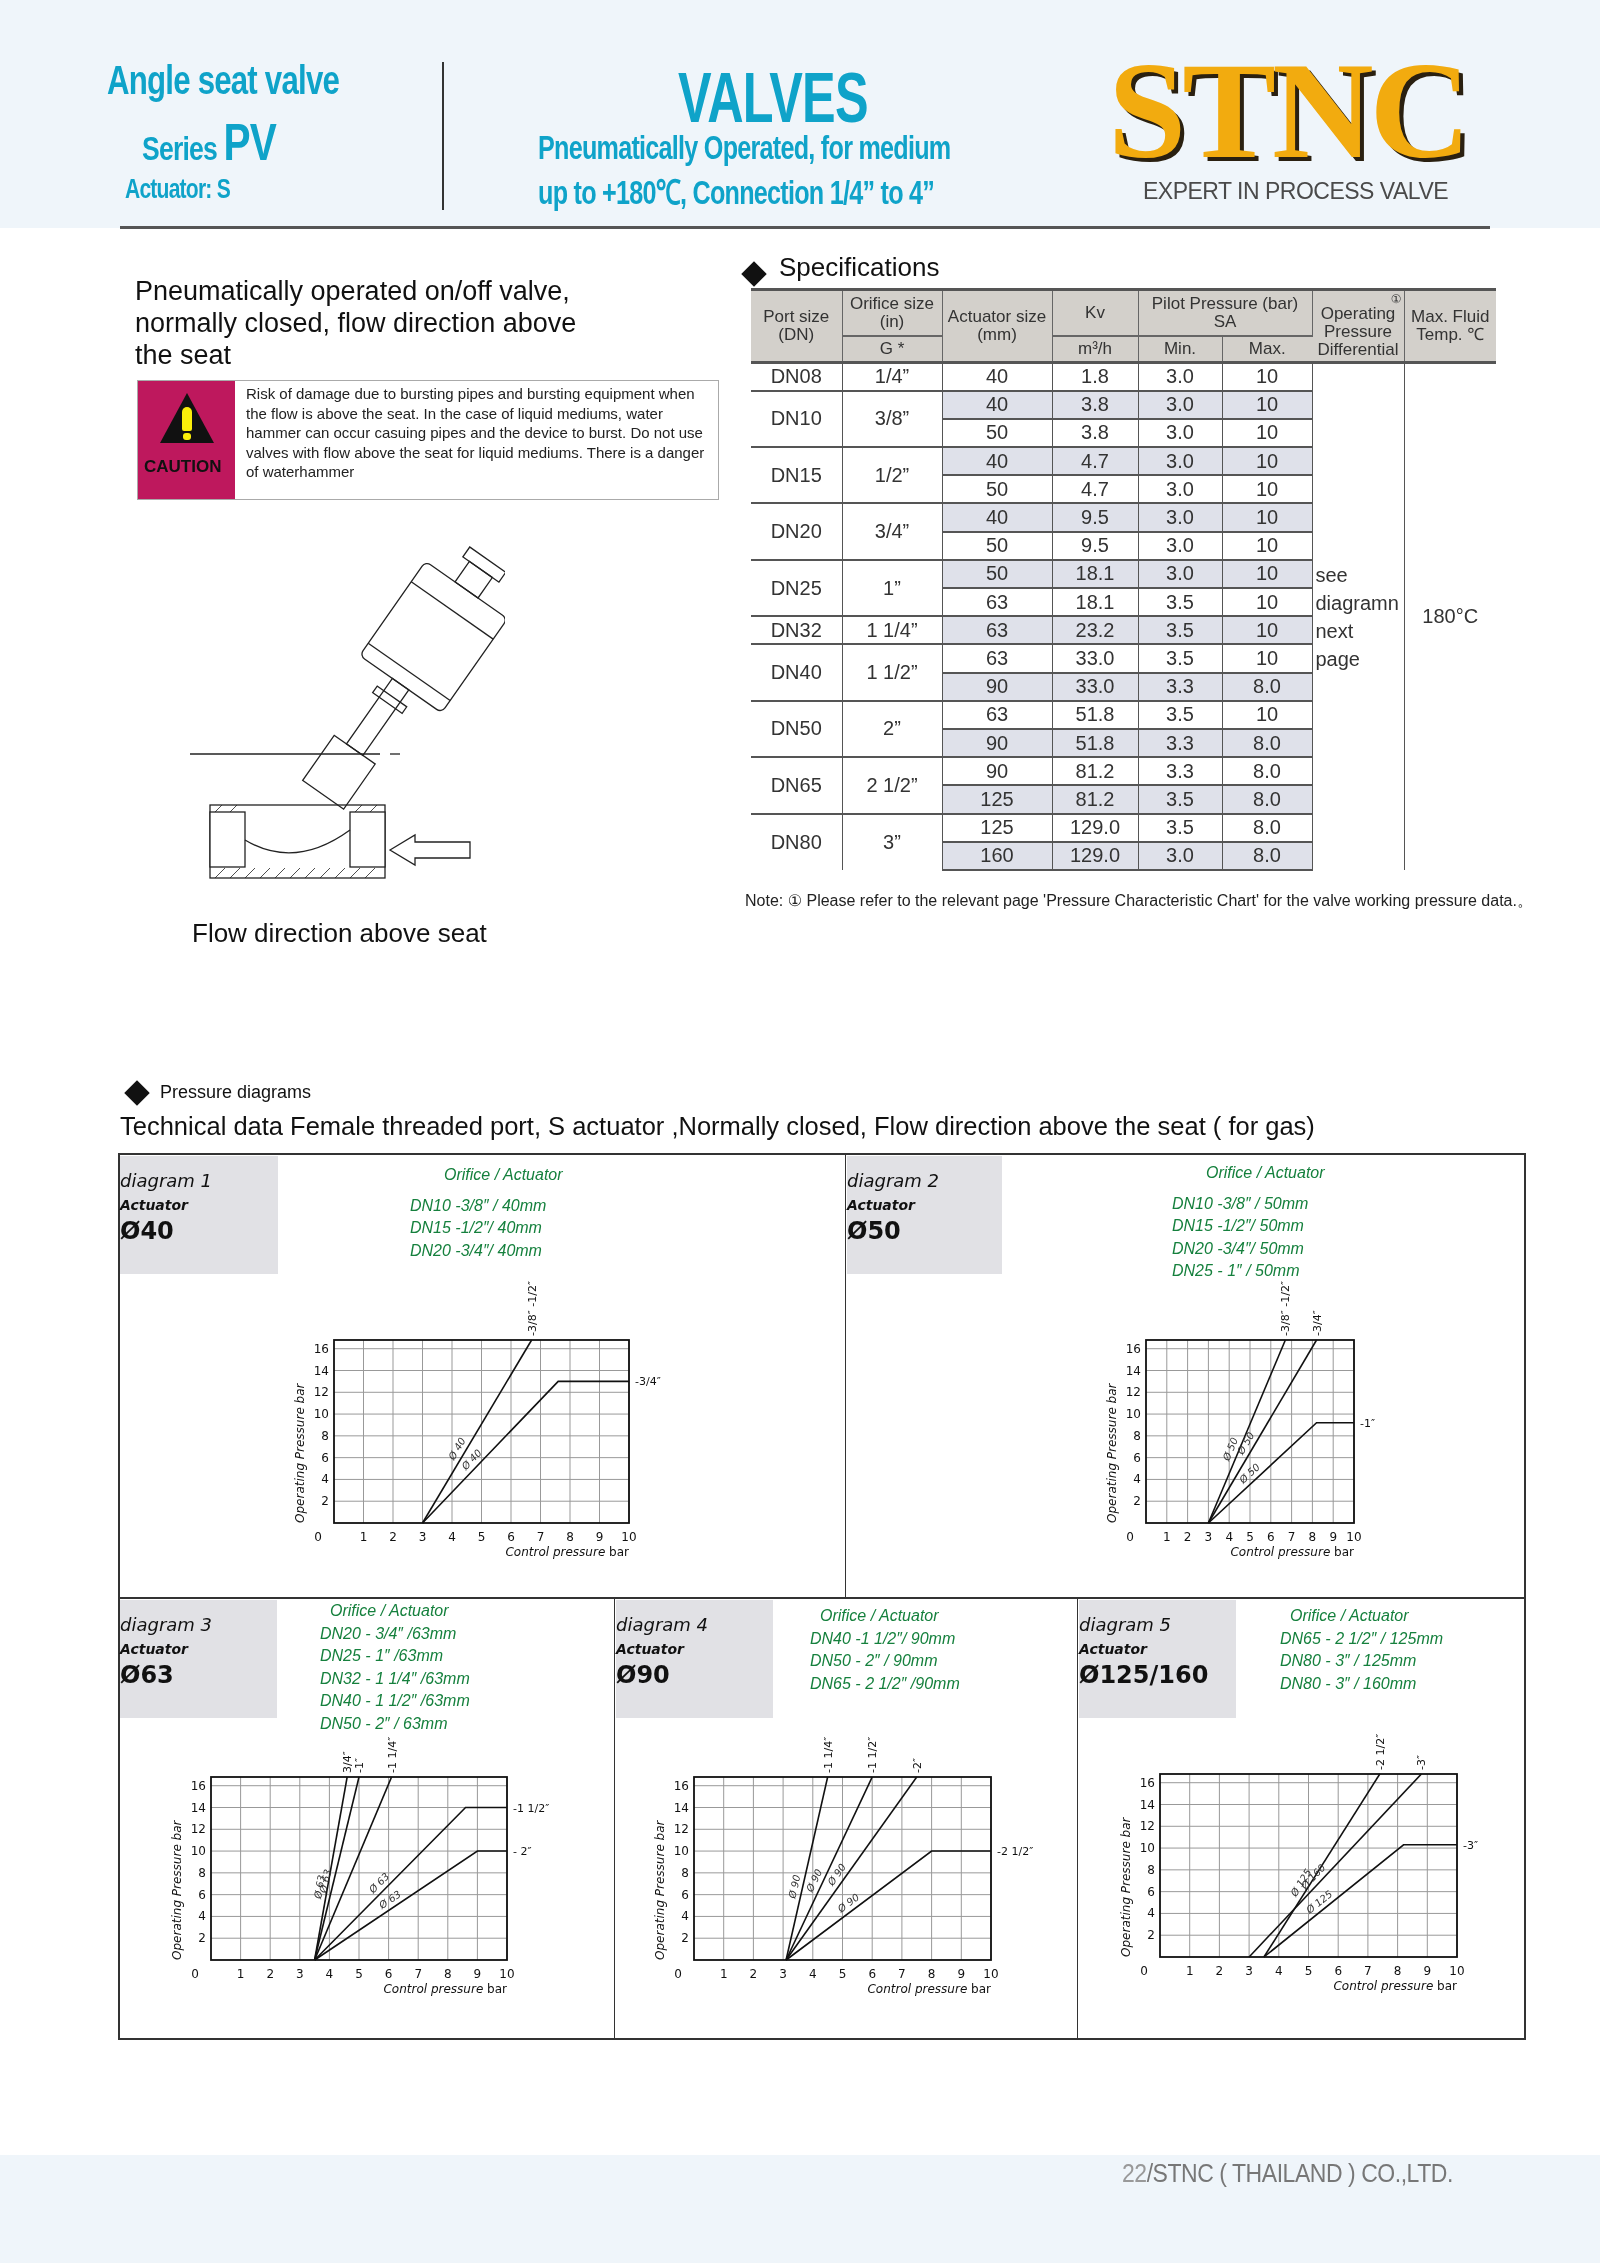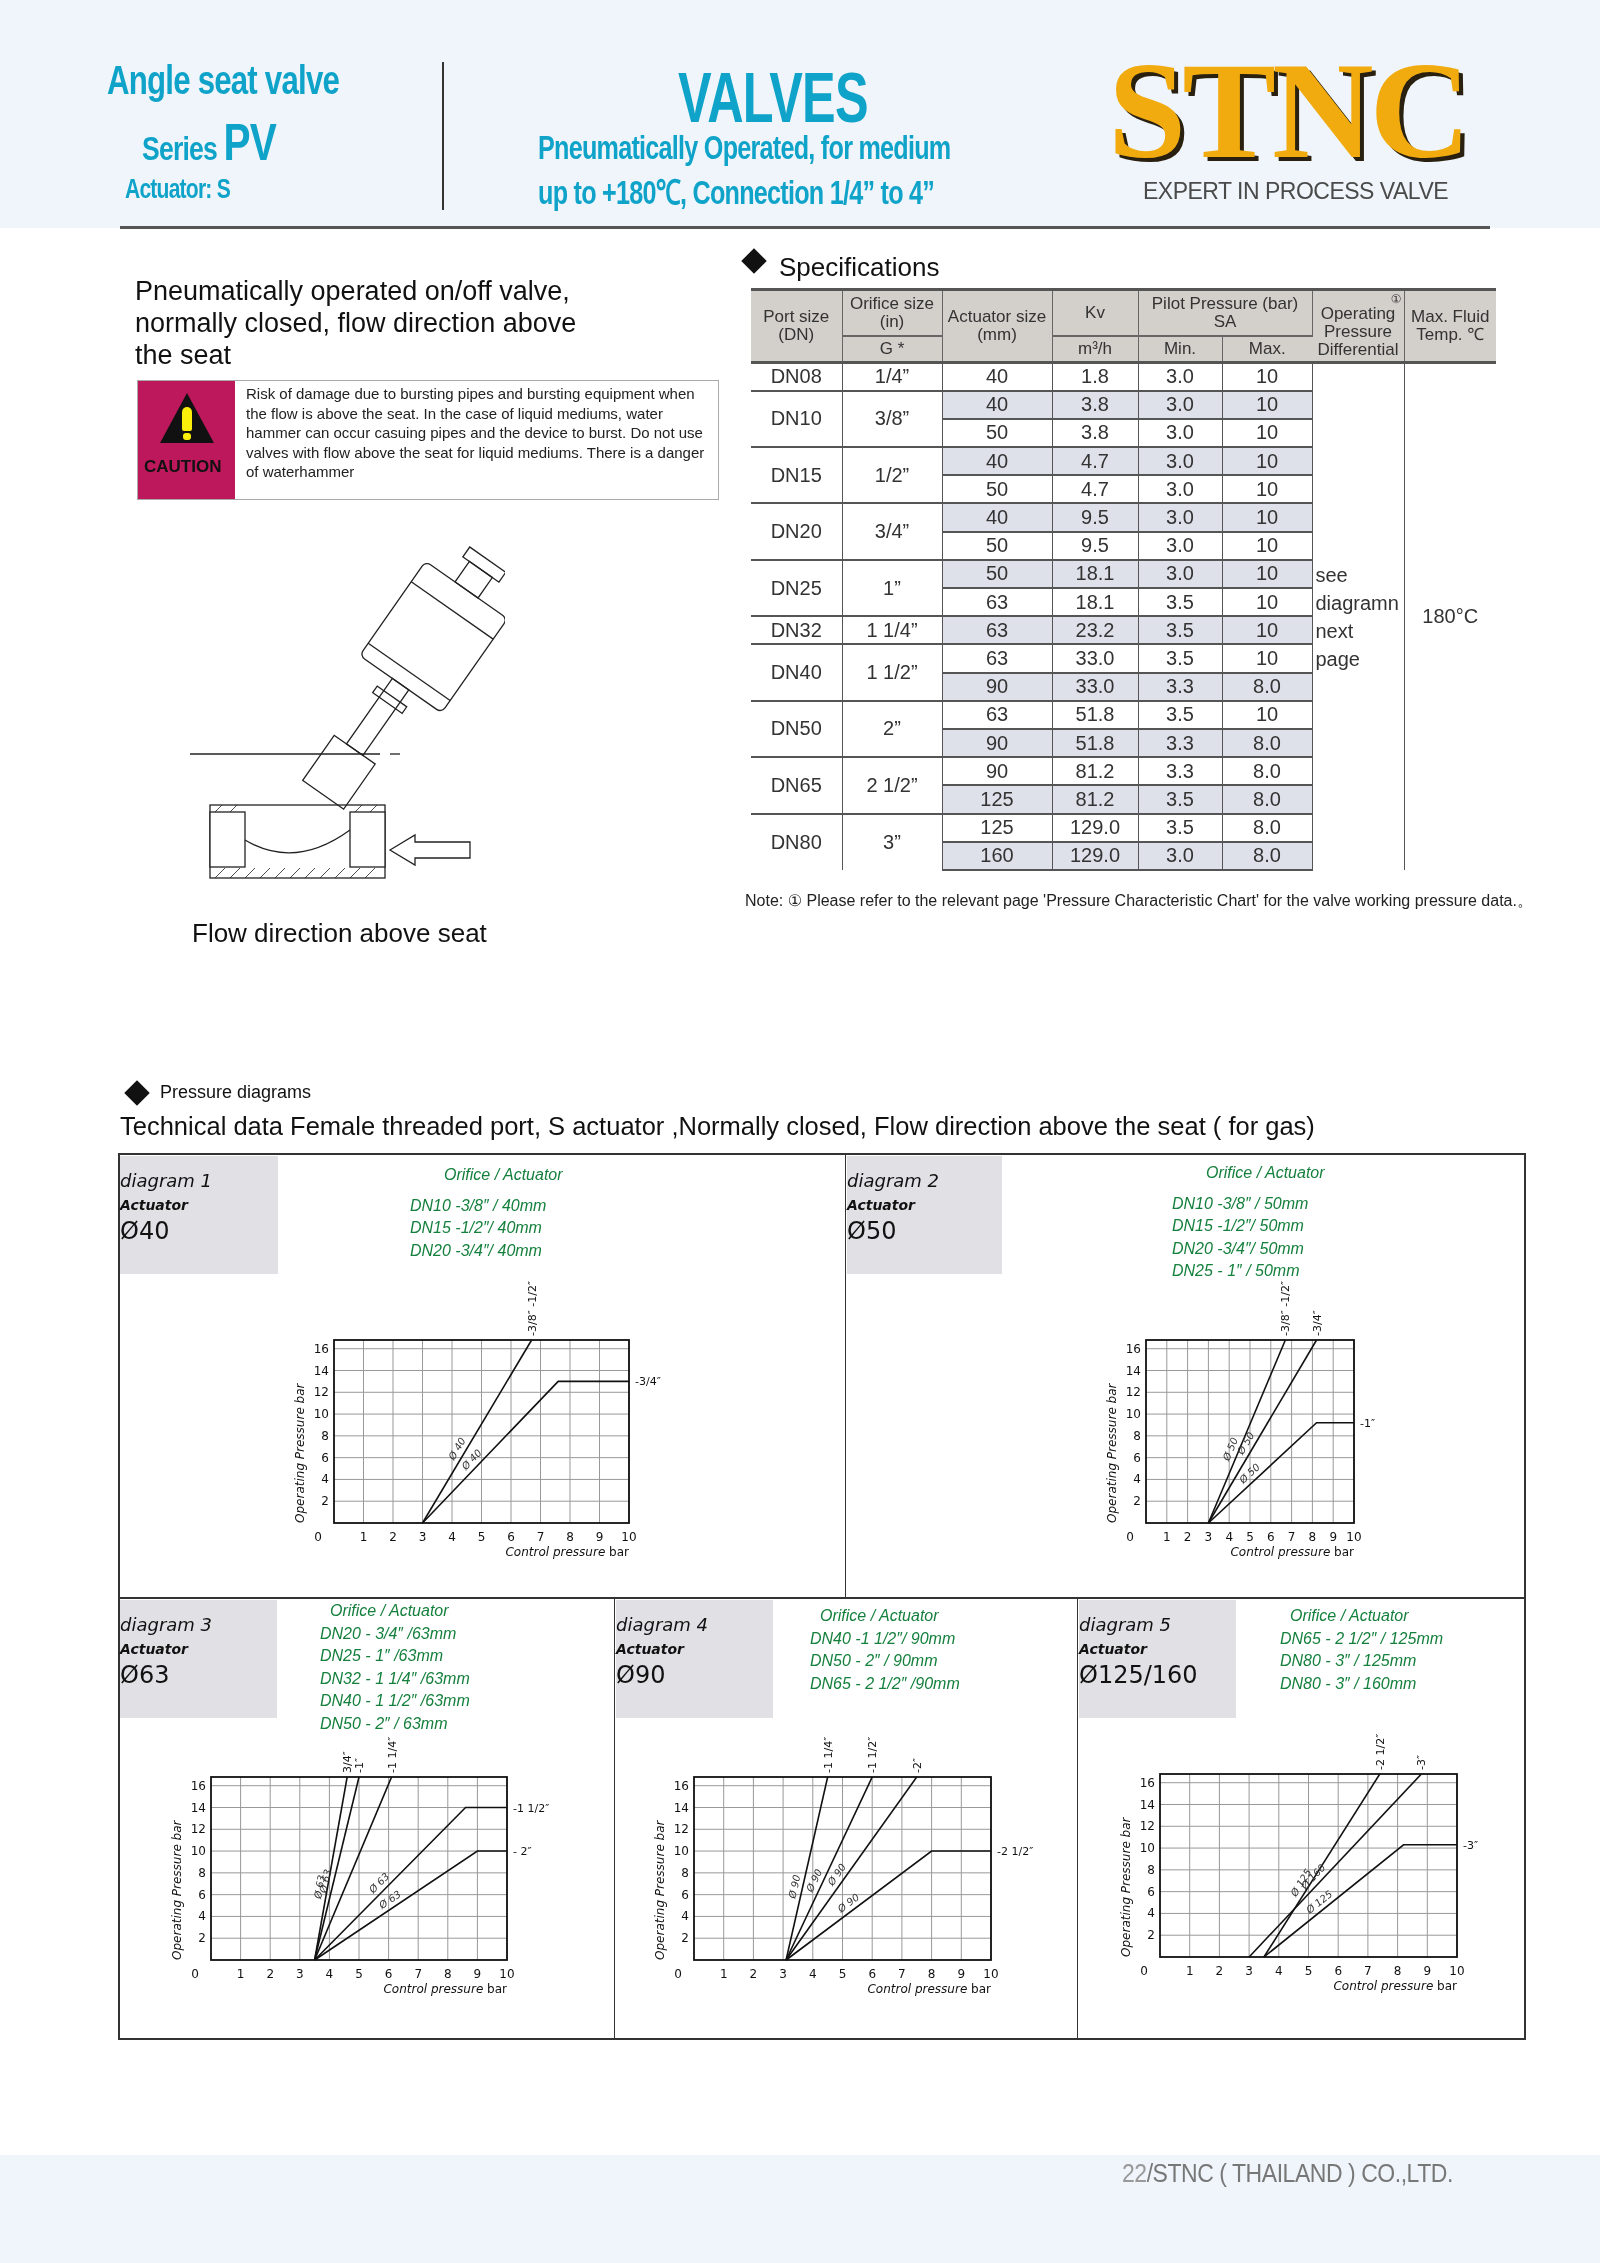--- a/index.html
+++ b/index.html
@@ -28,21 +28,21 @@
   .caution-tri { position: absolute; left: 22px; top: 12px; width: 0; height: 0; border-left: 27px solid transparent; border-right: 27px solid transparent; border-bottom: 50px solid #111; }
   .caution-excl { position: absolute; left: 44px; top: 26px; width: 10px; height: 24px; background: #fbee0a; border-radius: 5px 5px 2px 2px; }
   .caution-dot { position: absolute; left: 45px; top: 52px; width: 8px; height: 7px; background: #fbee0a; border-radius: 3px; }
   .caution-label { position: absolute; left: 6px; top: 76px; font-size: 17px; font-weight: bold; color: #111; }
   .caution-text { position: absolute; left: 108px; top: 3px; width: 470px; font-size: 15px; line-height: 19.5px; color: #222; }
 
   .drawing { left: 185px; top: 540px; width: 320px; height: 350px; }
   .flow-caption { left: 192px; top: 918px; font-size: 26px; color: #111; }
 
   
-  .spec-title { left: 745px; top: 252px; font-size: 26px; color: #111; display: flex; align-items: flex-start; gap: 10px; }
+  .spec-title { left: 745px; top: 252px; font-size: 26px; color: #111; display: flex; align-items: flex-end; gap: 10px; }
   .diamond { display: inline-block; width: 18px; height: 18px; background: #111; transform: rotate(45deg); margin-right: 6px; }
   .spec-table { left: 751px; top: 288px; width: 745px; border-collapse: collapse; font-size: 20px; }
   .spec-table th { background: #d3d0cb; font-weight: normal; font-size: 17px; color: #333; border-right: 1px solid #666; line-height: 18px; padding: 2px 2px; text-align: center; }
   .spec-table th:last-child { border-right: none; }
   .spec-table thead tr.r1 th { border-top: 3px solid #555; }
   .spec-table thead tr.r2 th { border-top: 2px solid #666; border-bottom: 3px solid #555; }
   .spec-table thead tr.r1 th.rs { border-bottom: 3px solid #555; }
   .spec-table td { text-align: center; height: 28.2px; border-right: 1px solid #555; color: #333; padding: 0; }
   .spec-table td.shade { background: #dfe1ea; }
   .spec-table tr.grp td { border-top: 2px solid #555; }
@@ -57,21 +57,21 @@
   .pd-sub { left: 120px; top: 1112px; font-size: 25.5px; color: #111; white-space: nowrap; }
   .frame { left: 118px; top: 1153px; width: 1408px; height: 887px; border: 2px solid #333; }
   .vdiv1 { left: 845px; top: 1153px; width: 1px; height: 445px; background: #333; }
   .hdiv { left: 118px; top: 1597px; width: 1408px; height: 2px; background: #333; }
   .vdiv2 { left: 614px; top: 1597px; width: 1px; height: 443px; background: #333; }
   .vdiv3 { left: 1077px; top: 1597px; width: 1px; height: 443px; background: #333; }
 
   .diag-tag { background: #e1e1e5; text-align: left; font-family: "DejaVu Sans", sans-serif; }
   .diag-tag .dn { font-style: italic; font-size: 18px; color: #111; margin-top: 14px; }
   .diag-tag .act { font-style: italic; font-weight: bold; font-size: 14px; color: #111; margin-top: 6px; }
-  .diag-tag .dia { font-weight: normal; font-size: 24px; color: #111; margin-top: 4px; }
+  .diag-tag .dia { font-weight: bold; font-size: 24px; color: #111; margin-top: 4px; }
   .orifice { font-family: Liberation Sans, sans-serif; font-style: italic; font-size: 16px; color: #15803d; line-height: 22.5px; }
   .orifice .oh { margin-bottom: 8px; }
   svg text { font-family: "DejaVu Sans", sans-serif; }
   .footer-band { left: 0; top: 2155px; width: 1600px; height: 108px; background: #eff5fa; }
   .footer-text { left: 1122px; top: 2159px; font-size: 25px; color: #777; letter-spacing: -0.5px; transform: scaleX(0.92); transform-origin: left top; white-space: nowrap; }
 </style>
 </head>
 <body>
 
 <div class="abs header-band"></div>

